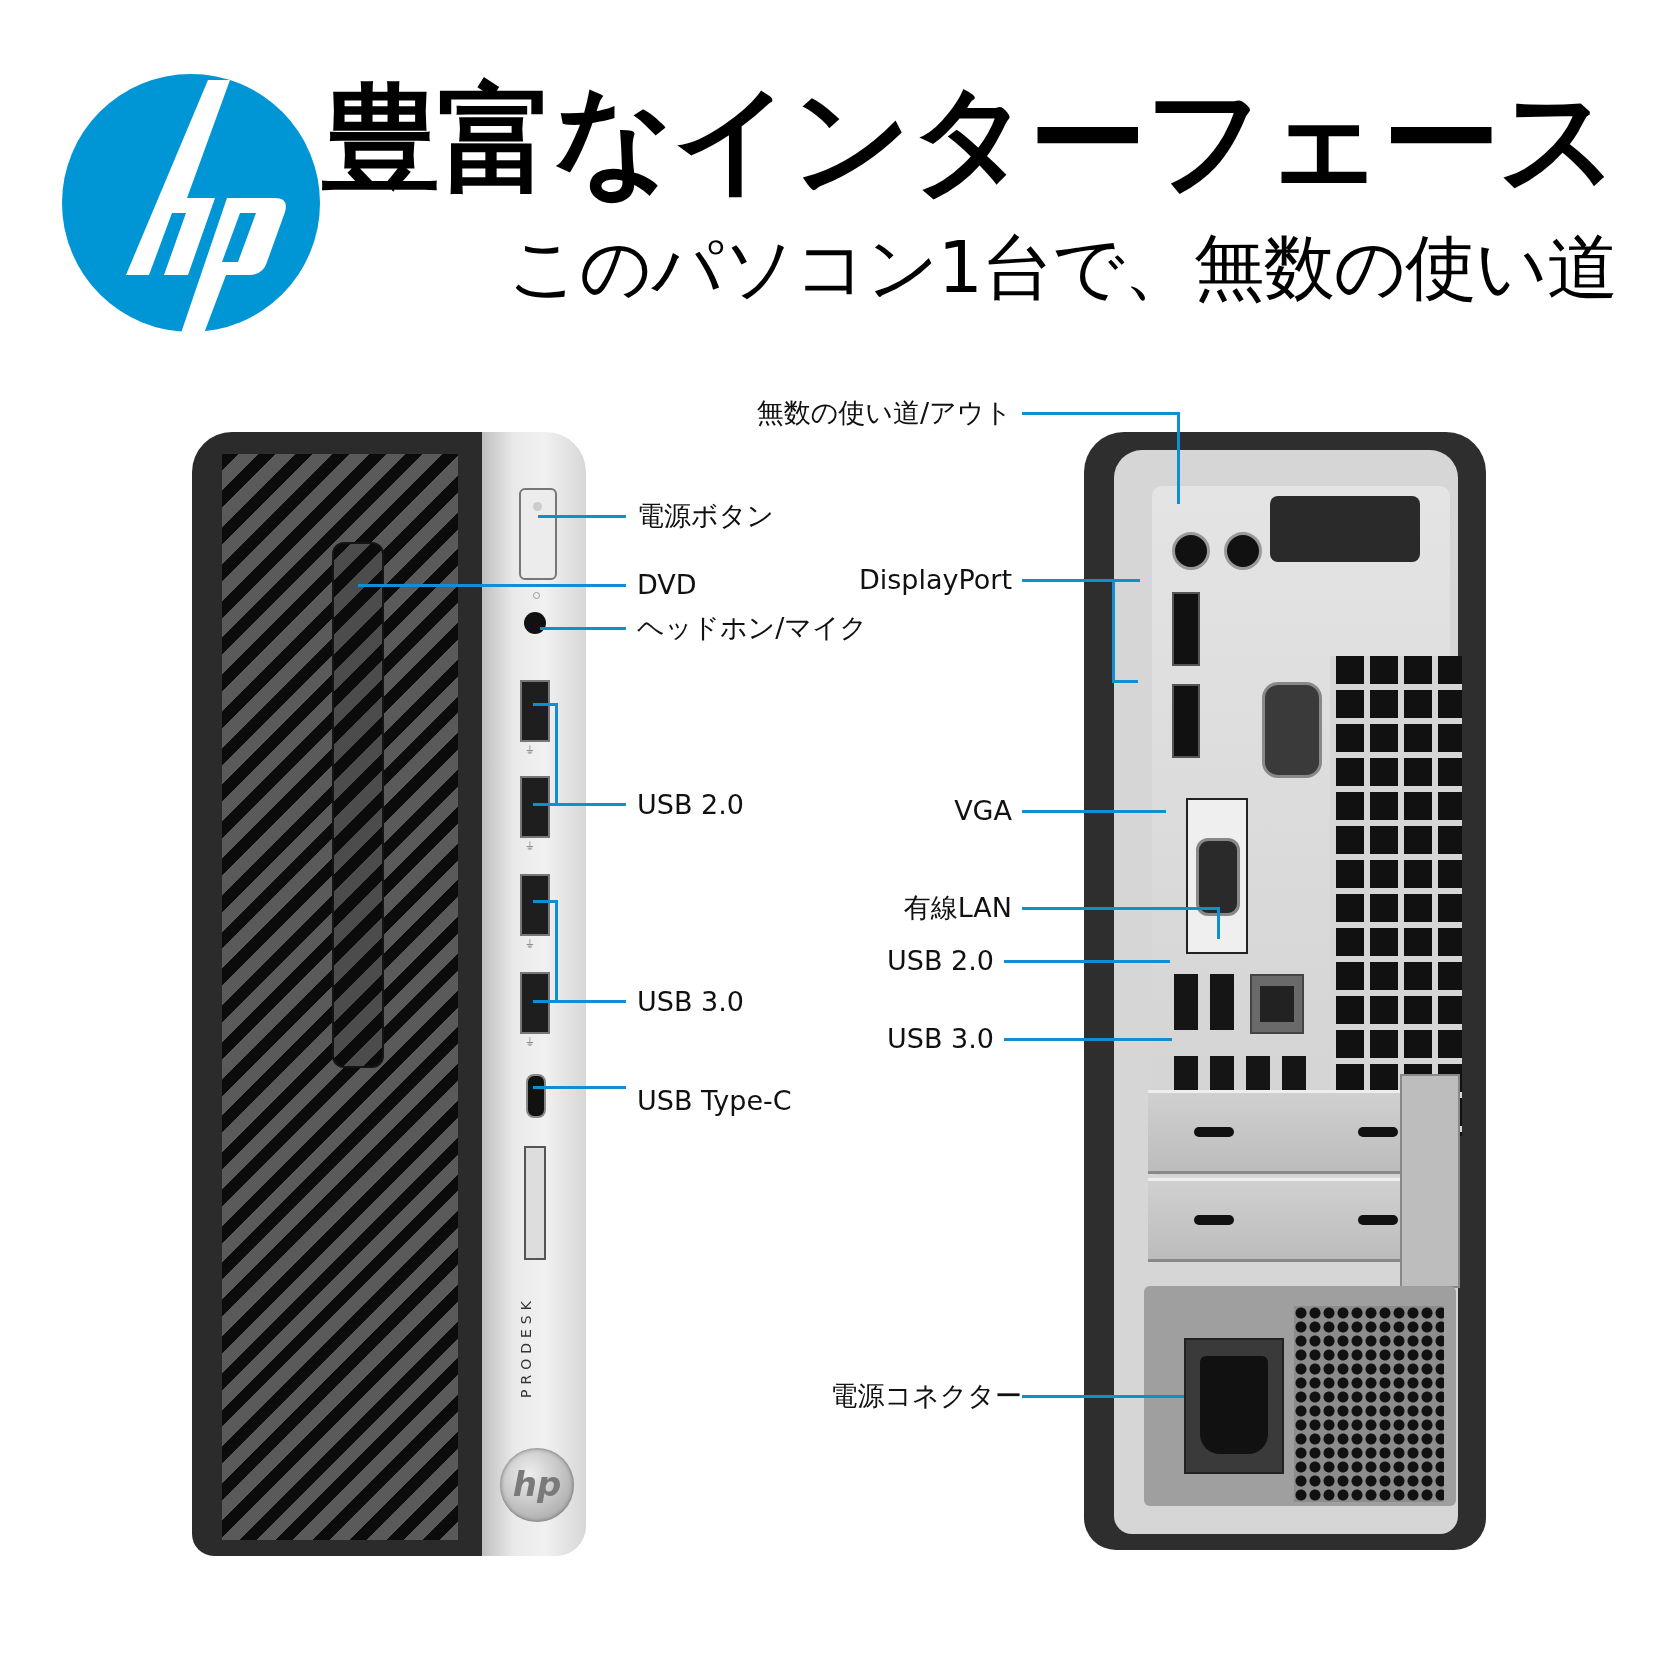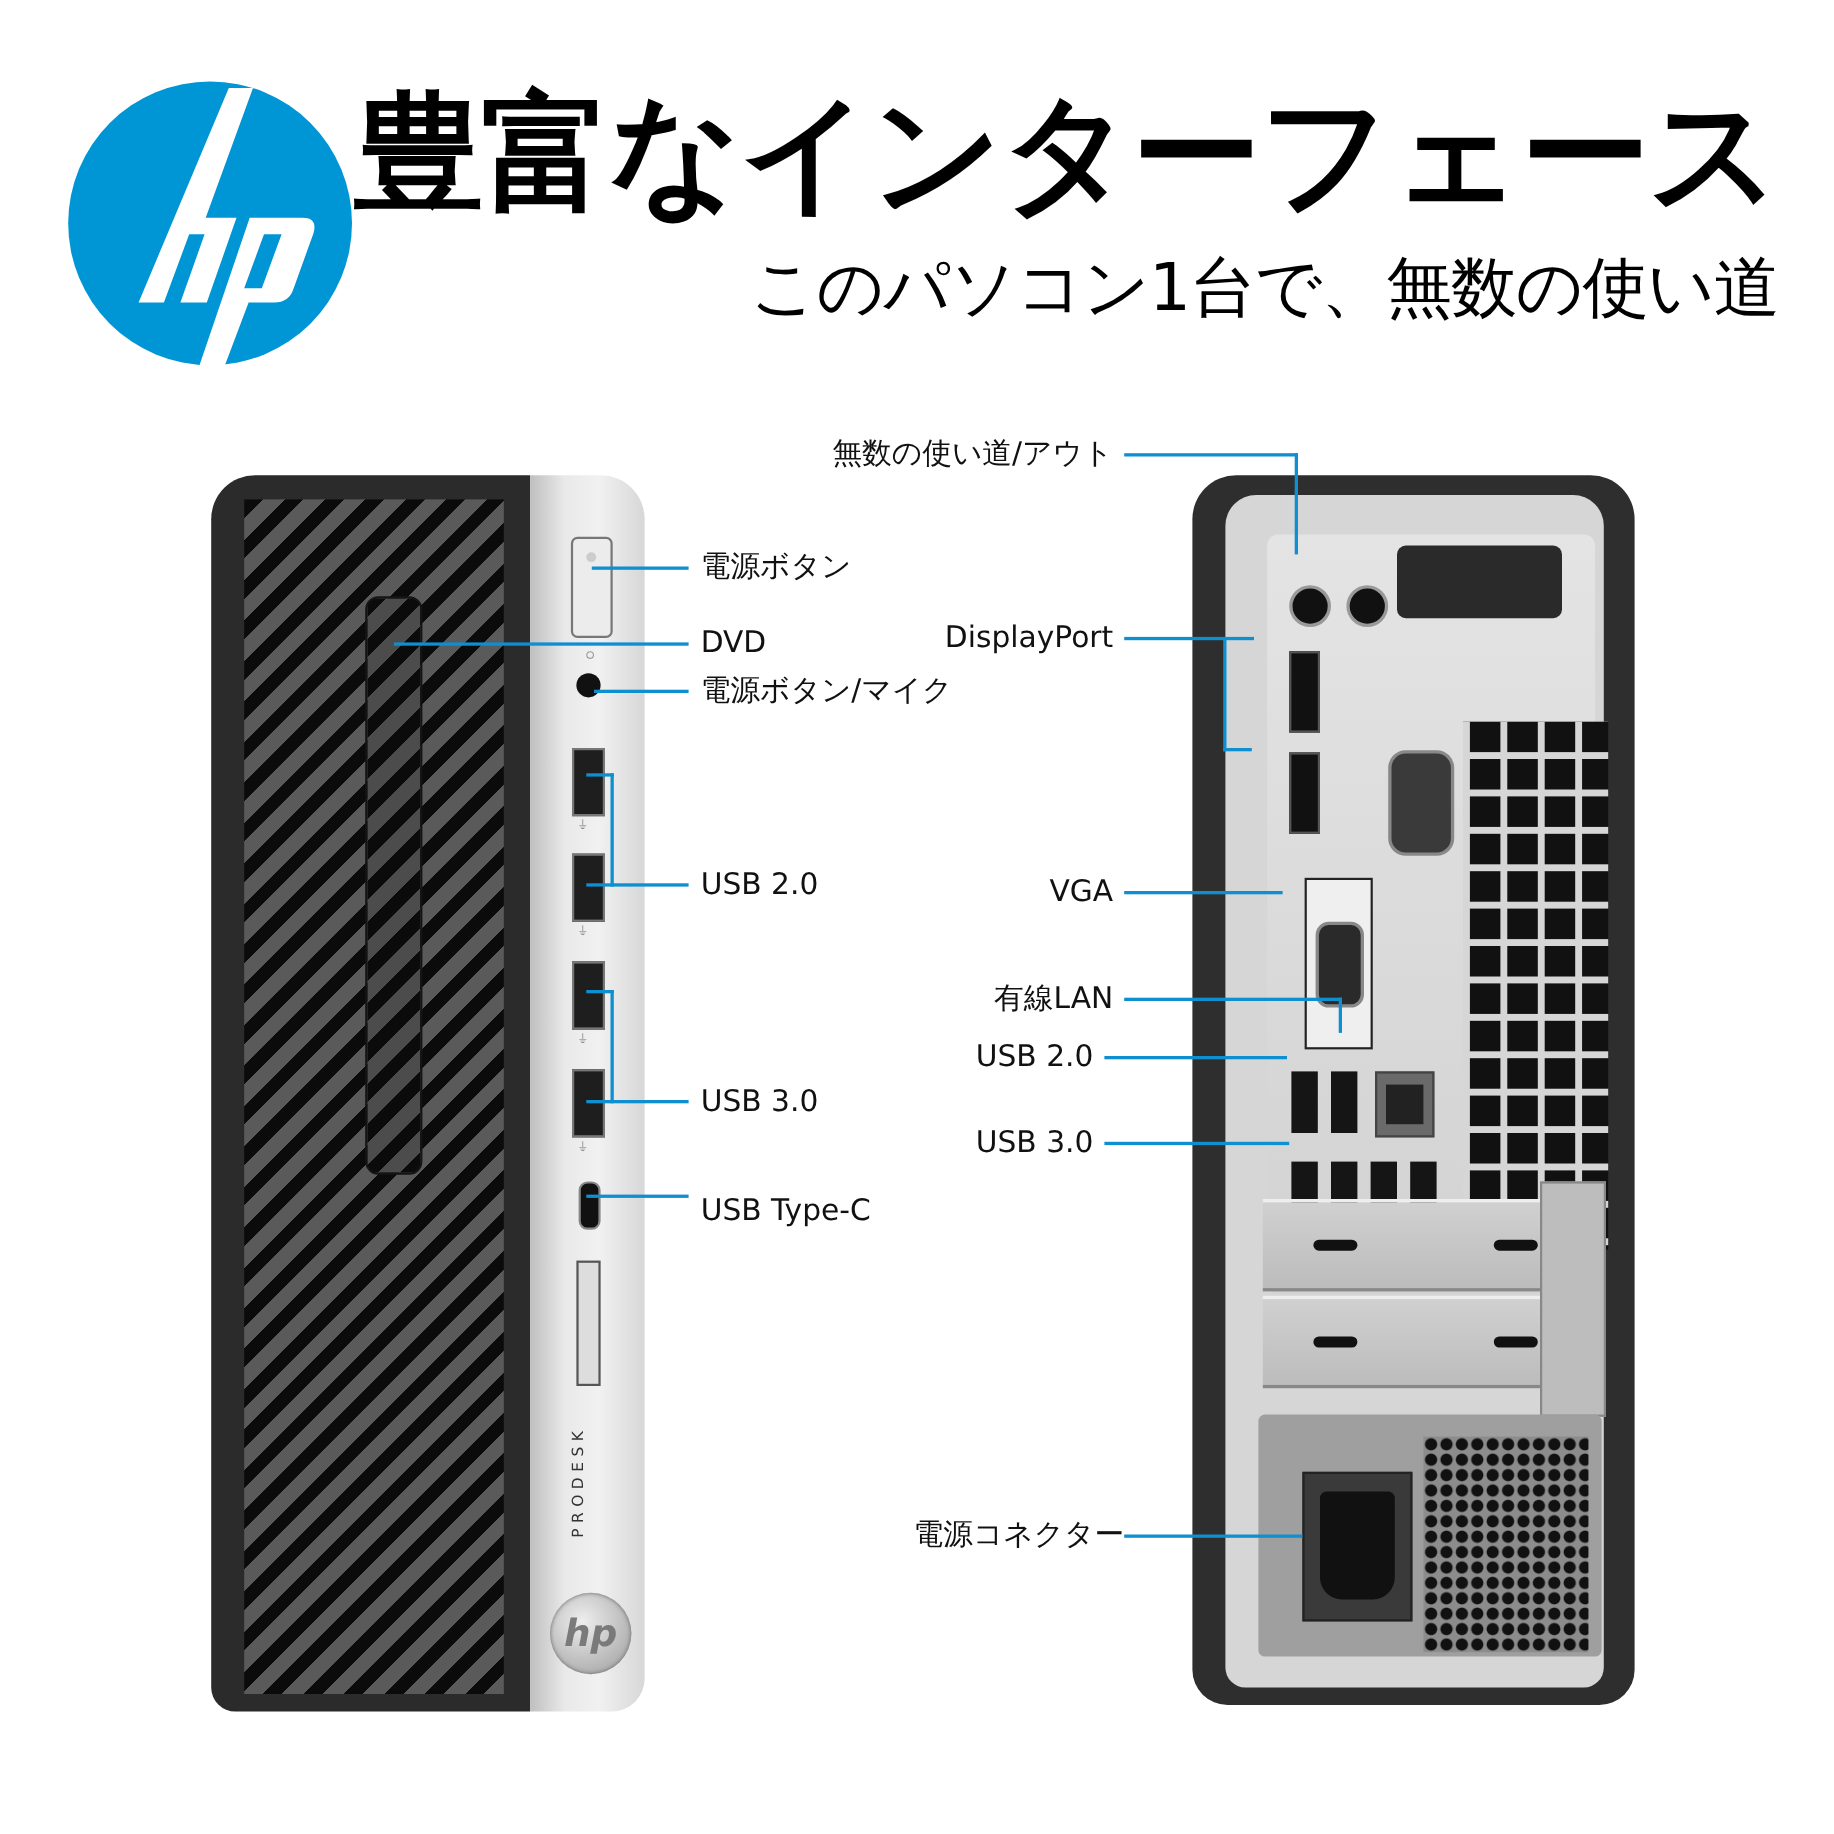--- a/index.html
+++ b/index.html
@@ -3,21 +3,21 @@
 <meta charset="utf-8">
 <style>
   html, body { margin:0; padding:0; background:#ffffff; }
   body { width:1667px; height:1667px; position:relative; overflow:hidden;
          font-family:"DejaVu Sans","Liberation Sans",sans-serif; color:#111; }
   .abs { position:absolute; }
   
   .logo { left:60px; top:72px; width:262px; height:262px; }
   .title { right:50px; top:80px; font-size:118px; font-weight:bold; letter-spacing:-2px;
            line-height:1; color:#000; white-space:nowrap; font-family:"DejaVu Sans",sans-serif; }
-  .subtitle { right:50px; top:232px; font-size:60px; line-height:1; color:#000; white-space:nowrap;
+  .subtitle { right:50px; top:232px; font-size:71px; line-height:1; color:#000; white-space:nowrap;
               font-family:"DejaVu Sans",sans-serif; letter-spacing:-1px; }
   
   .lbl { font-size:27px; line-height:1; color:#111; white-space:nowrap; font-family:"DejaVu Sans",sans-serif; }
   .lbl.r { text-align:right; }
   .leader { background:#0e8fcf; position:absolute; }
   
   .front { left:192px; top:432px; width:394px; height:1124px; }
   .front-body { position:absolute; left:0; top:0; width:290px; height:1124px; background:#2b2b2b;
                 border-radius:40px 0 0 22px; overflow:hidden; }
   .grille { position:absolute; left:30px; top:22px; width:236px; height:1086px;
@@ -123,21 +123,21 @@
 <div class="leader" style="left:555px;top:703px;width:3px;height:103px"></div>
 <div class="leader" style="left:533px;top:803px;width:93px;height:3px"></div>
 
 <div class="leader" style="left:533px;top:900px;width:25px;height:3px"></div>
 <div class="leader" style="left:555px;top:900px;width:3px;height:103px"></div>
 <div class="leader" style="left:533px;top:1000px;width:93px;height:3px"></div>
 <div class="leader" style="left:533px;top:1086px;width:93px;height:3px"></div>
 
 <div class="abs lbl" style="left:637px;top:502px">電源ボタン</div>
 <div class="abs lbl" style="left:637px;top:571px">DVD</div>
-<div class="abs lbl" style="left:637px;top:614px">電源ボタン/マイク</div>
+<div class="abs lbl" style="left:637px;top:614px">ヘッドホン/マイク</div>
 <div class="abs lbl" style="left:637px;top:791px">USB 2.0</div>
 <div class="abs lbl" style="left:637px;top:988px">USB 3.0</div>
 <div class="abs lbl" style="left:637px;top:1087px">USB Type-C</div>
 
 <div class="abs rear">
   <div class="rear-plate">
     <div class="io">
       <div class="audio" style="left:20px;top:46px"></div>
       <div class="audio" style="left:72px;top:46px"></div>
       <div class="blk" style="left:118px;top:10px;width:150px;height:66px;border-radius:8px;background:#2a2a2a"></div>

